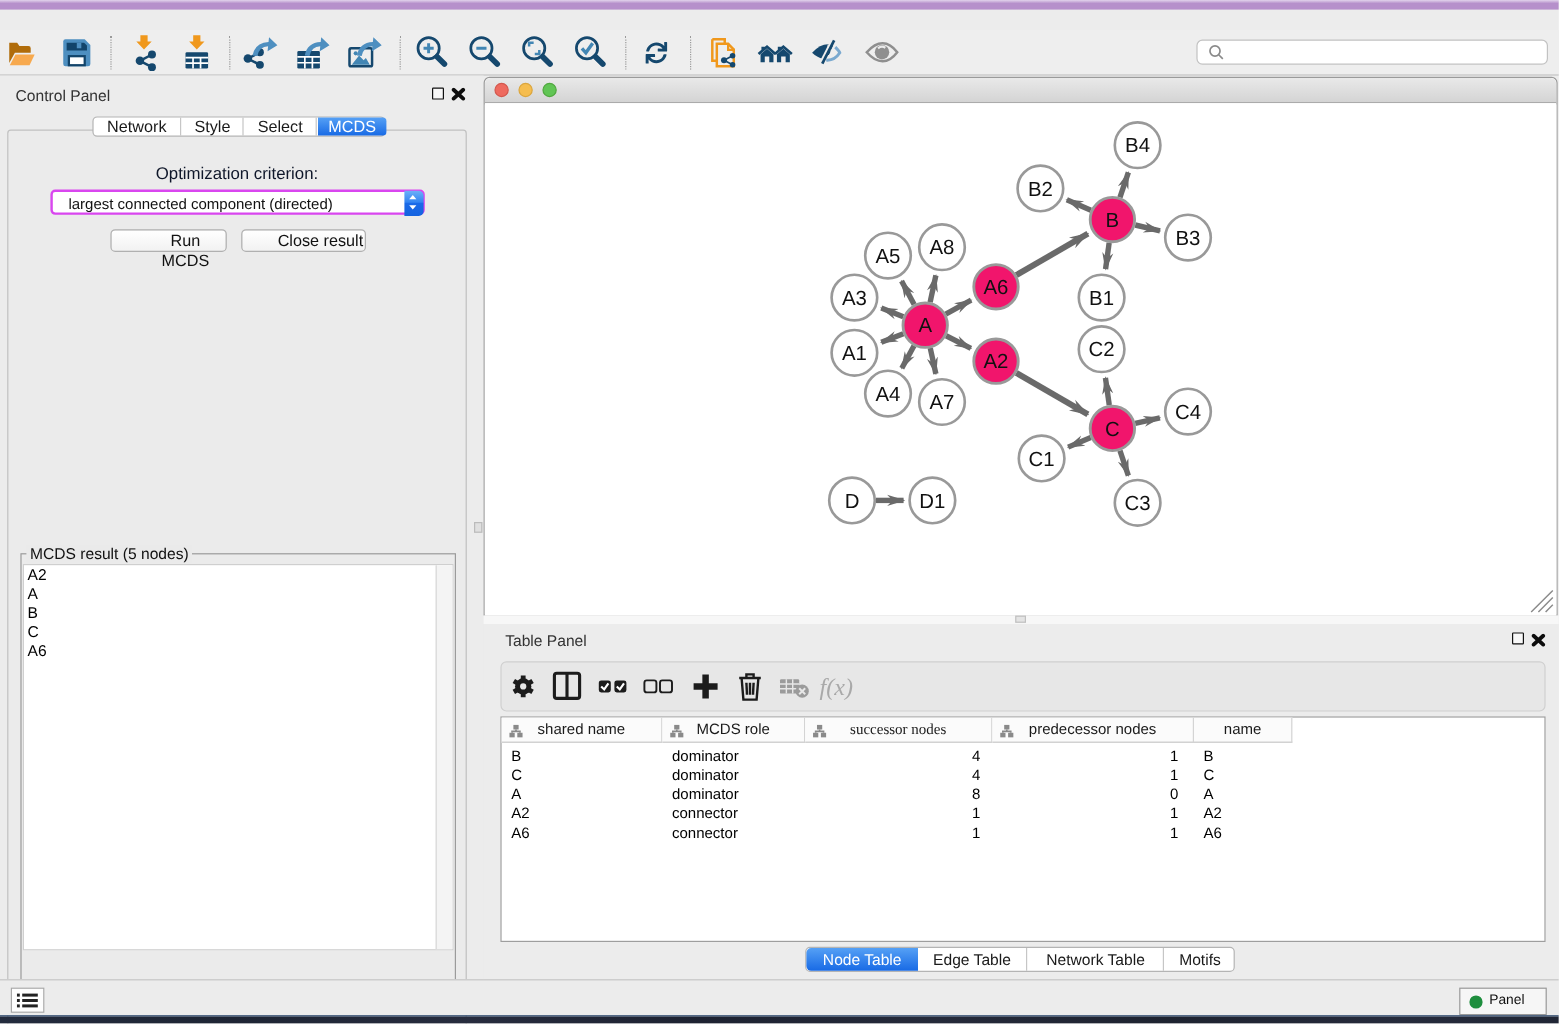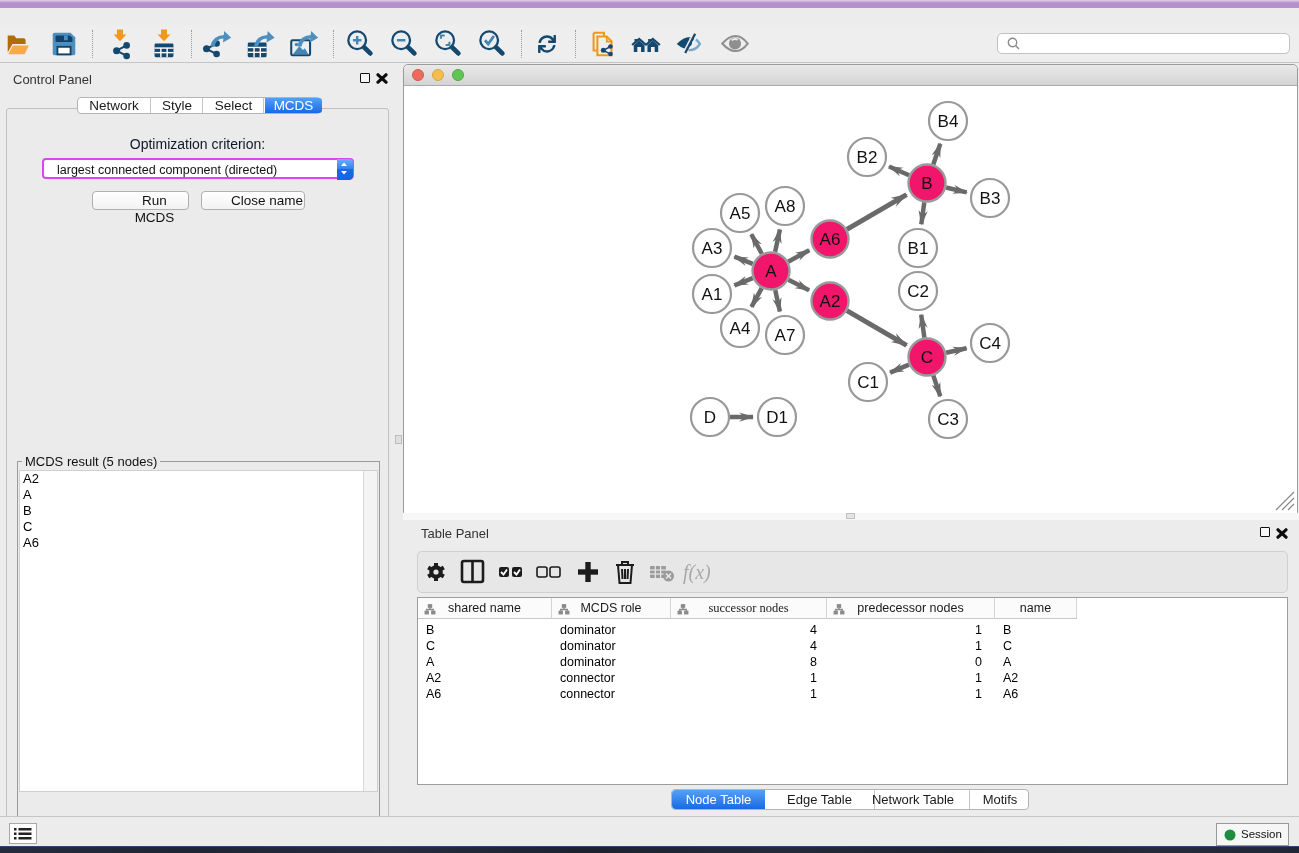--- a/index.html
+++ b/index.html
@@ -237,21 +237,21 @@
     <div id="dropdown">
       <div class="dtext">largest connected component (directed)</div>
       <div class="stepper">
         <svg width="14" height="19" viewBox="0 0 14 19" style="position:absolute;left:0;top:0">
           <path d="M4 7 L7 3.4 L10 7 z" fill="#fff"></path>
           <path d="M4 12 L7 15.6 L10 12 z" fill="#fff"></path>
         </svg>
       </div>
     </div>
     <div class="btn" style="left:92px;width:97px;">Run MCDS</div>
-    <div class="btn" style="left:201px;width:104px;">Close name</div>
+    <div class="btn" style="left:201px;width:104px;">Close result</div>
     <div id="mcds-fs">
       <div id="mcds-legend">MCDS result (5 nodes)</div>
       <div id="mcds-list">
         <div class="row">A2</div>
         <div class="row">A</div>
         <div class="row">B</div>
         <div class="row">C</div>
         <div class="row">A6</div>
         <div id="mcds-sb"></div>
       </div>
@@ -491,21 +491,21 @@
       <div class="cell" style="left:409px;top:72px;width:155px;text-align:right;">1</div>
       <div class="cell" style="left:585px;top:72px;width:70px;">A2</div>
       <div class="cell" style="left:8px;top:88px;width:120px;">A6</div>
       <div class="cell" style="left:142px;top:88px;width:110px;">connector</div>
       <div class="cell" style="left:253px;top:88px;width:146px;text-align:right;">1</div>
       <div class="cell" style="left:409px;top:88px;width:155px;text-align:right;">1</div>
       <div class="cell" style="left:585px;top:88px;width:70px;">A6</div>
     </div>
     <div id="btabs" style="width:358px;">
       <div class="btab" id="tab-node" style="left:0;width:93px;">Node Table</div>
-      <div class="btab" style="left:93px;width:110px;">Edge Table</div>
+      <div class="btab" style="left:93px;width:91px;">Edge Table</div>
       <div class="btab" style="left:185px;width:113px;">Network Table</div>
       <div class="btab" style="left:299px;width:58px;border-right:none;">Motifs</div>
     </div>
   </div>
   <div class="abs" id="statusbar">
     <div id="listbtn">
       <svg width="18" height="14" viewBox="0 0 18 14" style="position:absolute;left:4px;top:3px">
         <g fill="#222">
             <rect x="0" y="1" width="2.5" height="2.5"></rect>
             <rect x="0" y="5.5" width="2.5" height="2.5"></rect>
@@ -513,17 +513,17 @@
         <rect x="4.5" y="1" width="13" height="2.5"></rect>
             <rect x="4.5" y="5.5" width="13" height="2.5"></rect>
             <rect x="4.5" y="10" width="13" height="2.5"></rect>
           </g>
       </svg>
     </div>
     <div id="membtn">
       <svg width="12" height="12" viewBox="0 0 12 12" style="position:absolute;left:7px;top:5px">
           <circle cx="6" cy="6" r="5.5" fill="#1e8e3e"></circle>
         </svg>
-      <span style="position:absolute;left:24px;top:4px;">Session</span>
+      <span style="position:absolute;left:24px;top:4px;">Panel</span>
     </div>
   </div>
   <div class="abs" id="darkstrip"></div>
 </div>
 
 </body></html>

